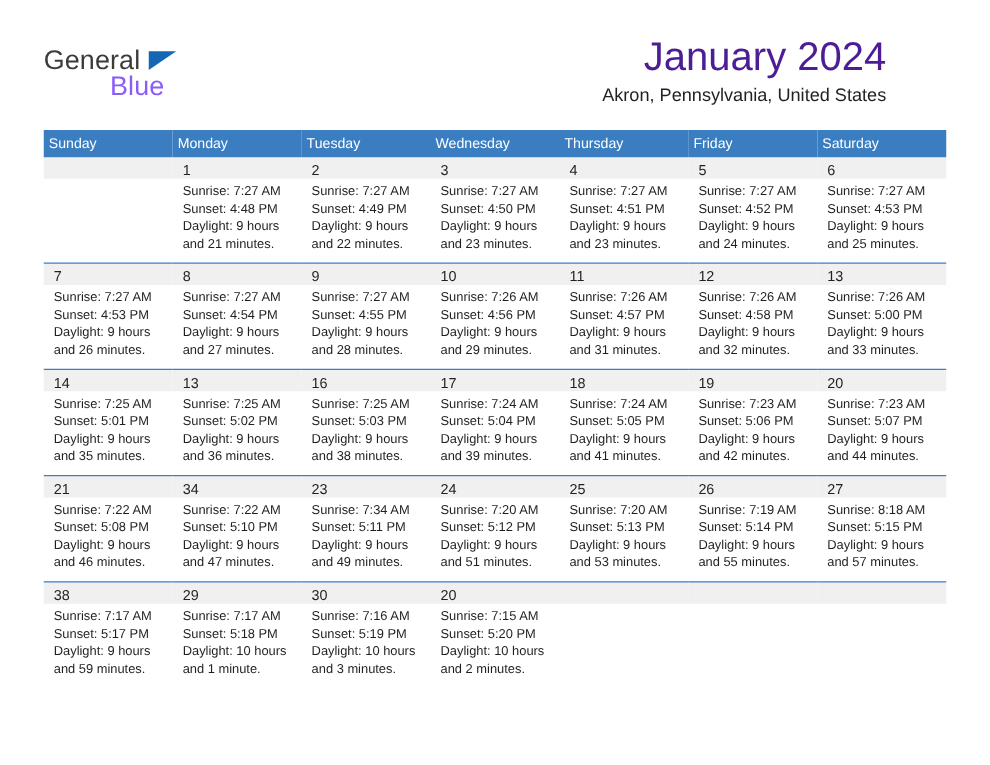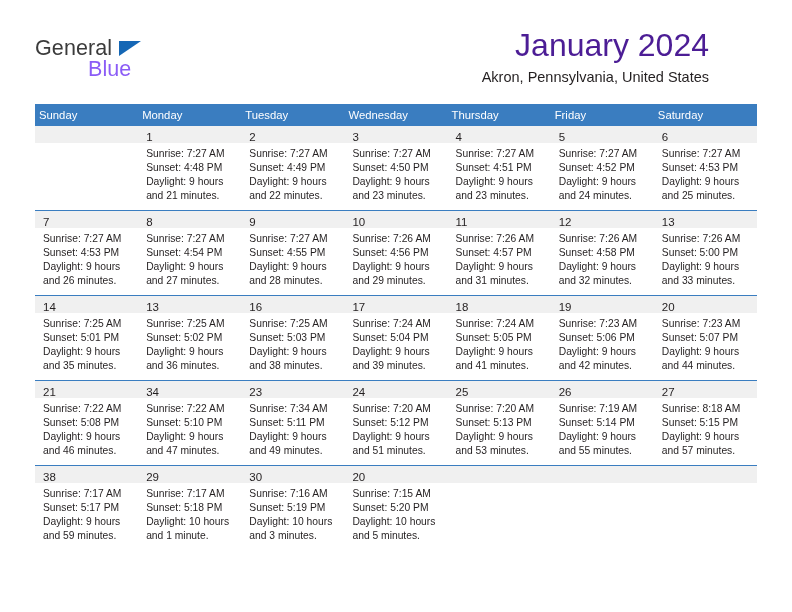--- a/index.html
+++ b/index.html
@@ -461,21 +461,21 @@
             <div class="cell-line">Daylight: 10 hours</div>
             <div class="cell-line">and 3 minutes.</div>
           </div>
         </td>
         <td>
           <div class="daynum-band"><span class="daynum">20</span></div>
           <div class="cell-body">
             <div class="cell-line">Sunrise: 7:15 AM</div>
             <div class="cell-line">Sunset: 5:20 PM</div>
             <div class="cell-line">Daylight: 10 hours</div>
-            <div class="cell-line">and 5 minutes.</div>
+            <div class="cell-line">and 2 minutes.</div>
           </div>
         </td>
         <td class="empty">
           <div class="daynum-band"><span class="daynum"></span></div>
           <div class="cell-body">
             <div class="cell-line"></div>
             <div class="cell-line"></div>
             <div class="cell-line"></div>
             <div class="cell-line"></div>
           </div>

